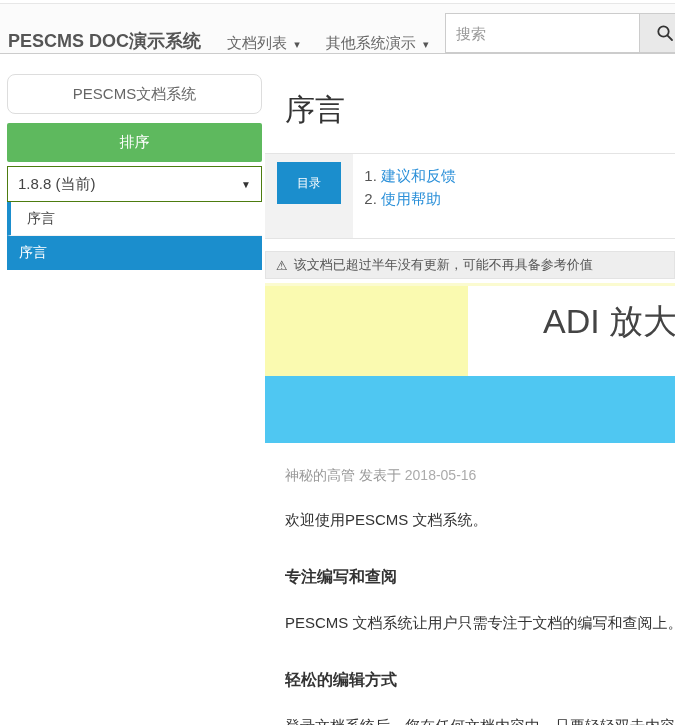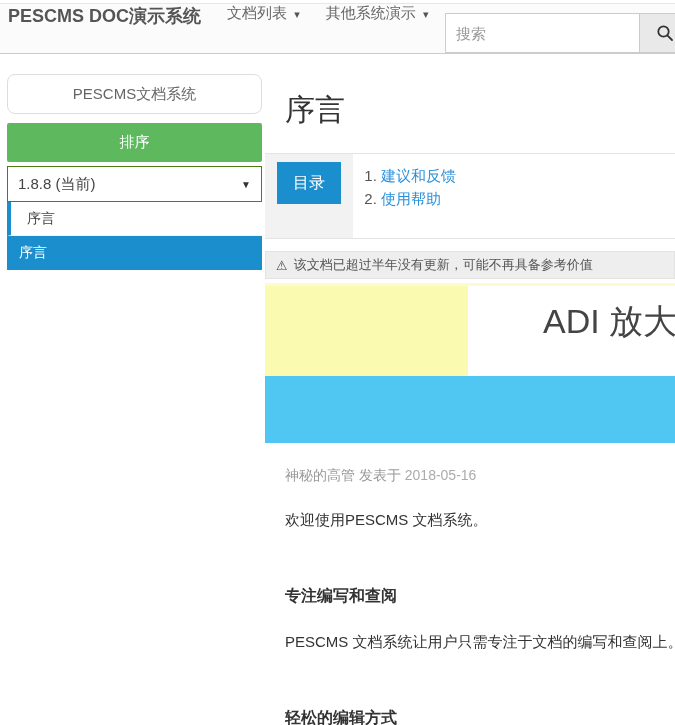--- a/index.html
+++ b/index.html
@@ -5,21 +5,21 @@
   html,body{margin:0;padding:0;}
   body{
     width:675px;height:725px;overflow:hidden;position:relative;
     background:#fff;font-family:"Liberation Sans","DejaVu Sans",sans-serif;
     color:#333;
   }
   
   .topbar{
     margin-top:3px;height:49px;background:#fbfbfb;
     border-top:1px solid #e7e7e7;border-bottom:1px solid #ccc;
-    display:flex;align-items:flex-start;position:relative;
+    display:flex;align-items:flex-end;position:relative;
   }
   .brand{font-size:18px;font-weight:bold;color:#555;margin-left:8px;white-space:nowrap;cursor:pointer;}
   .nav-link{font-size:15px;color:#666;margin-left:26px;white-space:nowrap;cursor:pointer;}
   .nav-link .caret{font-size:11px;color:#555;margin-left:3px;}
   .searchbox{position:absolute;left:445px;top:9px;display:flex;height:40px;box-sizing:border-box;}
   .searchbox input{
     width:195px;height:40px;box-sizing:border-box;border:1px solid #ccc;background:#fff;
     font-size:15px;padding:1px 10px;color:#333;outline:none;font-family:inherit;
   }
   .searchbox input::placeholder{color:#9a9a9a;}
@@ -55,21 +55,21 @@
   }
   
   .main{flex:1;min-width:0;box-sizing:border-box;padding:0 0 0 3px;}
   .doc-title{font-size:30px;font-weight:500;color:#333;margin:36px 0 0 20px;}
   .toc{
     display:flex;margin-top:22px;border-top:1px solid #e4e4e4;border-bottom:1px solid #e4e4e4;
     min-height:84px;
   }
   .toc-label-cell{width:88px;flex:none;background:#f2f2f2;display:flex;align-items:flex-start;justify-content:center;}
   .toc-label{
-    margin-top:8px;width:64px;height:42px;color:#fff;font-size:16px;
+    margin-top:8px;width:64px;height:42px;color:#fff;font-size:12px;
     display:flex;align-items:center;justify-content:center;
   }
   .toc-list{margin:10px 0 0;padding:0 0 0 28px;color:#555;font-size:15px;line-height:1.55;}
   .toc-list a{text-decoration:none;cursor:pointer;}
   .warn{
     margin-top:12px;height:28px;background:#eee;border:1px solid #e3e3e3;box-sizing:border-box;
     display:flex;align-items:center;font-size:13px;color:#555;padding:0 10px;white-space:nowrap;overflow:hidden;
   }
   .warn .warn-icon{margin-right:6px;font-size:13px;color:#444;}
   
@@ -79,21 +79,21 @@
   .ad-yellow{width:203px;flex:none;}
   .ad-text{flex:1;min-width:0;padding-left:75px;overflow:hidden;}
   .ad-headline{font-size:34px;color:#444;margin-top:13px;white-space:nowrap;}
   .ad-subline{font-size:16px;color:#9aa0a6;margin-top:6px;white-space:nowrap;}
   .ad-blue{height:67px;}
   
   .post{padding-left:20px;}
   .post-meta{margin-top:24px;font-size:14px;color:#999;}
   .post-meta .date{color:#ababab;}
   .post p{margin:26px 0 0;font-size:15px;color:#333;white-space:nowrap;overflow:hidden;}
-  .post h3{margin:56px 0 0;font-size:16px;color:#333;font-weight:bold;white-space:nowrap;overflow:hidden;}
+  .post h3{margin:37px 0 0;font-size:16px;color:#333;font-weight:bold;white-space:nowrap;overflow:hidden;}
 </style>
 </head>
 <body>
 
 <div class="topbar">
   <div class="brand">PESCMS DOC演示系统</div>
   <div class="nav-link">
     <span>文档列表</span>
     <span class="caret">▾</span>
   </div>

